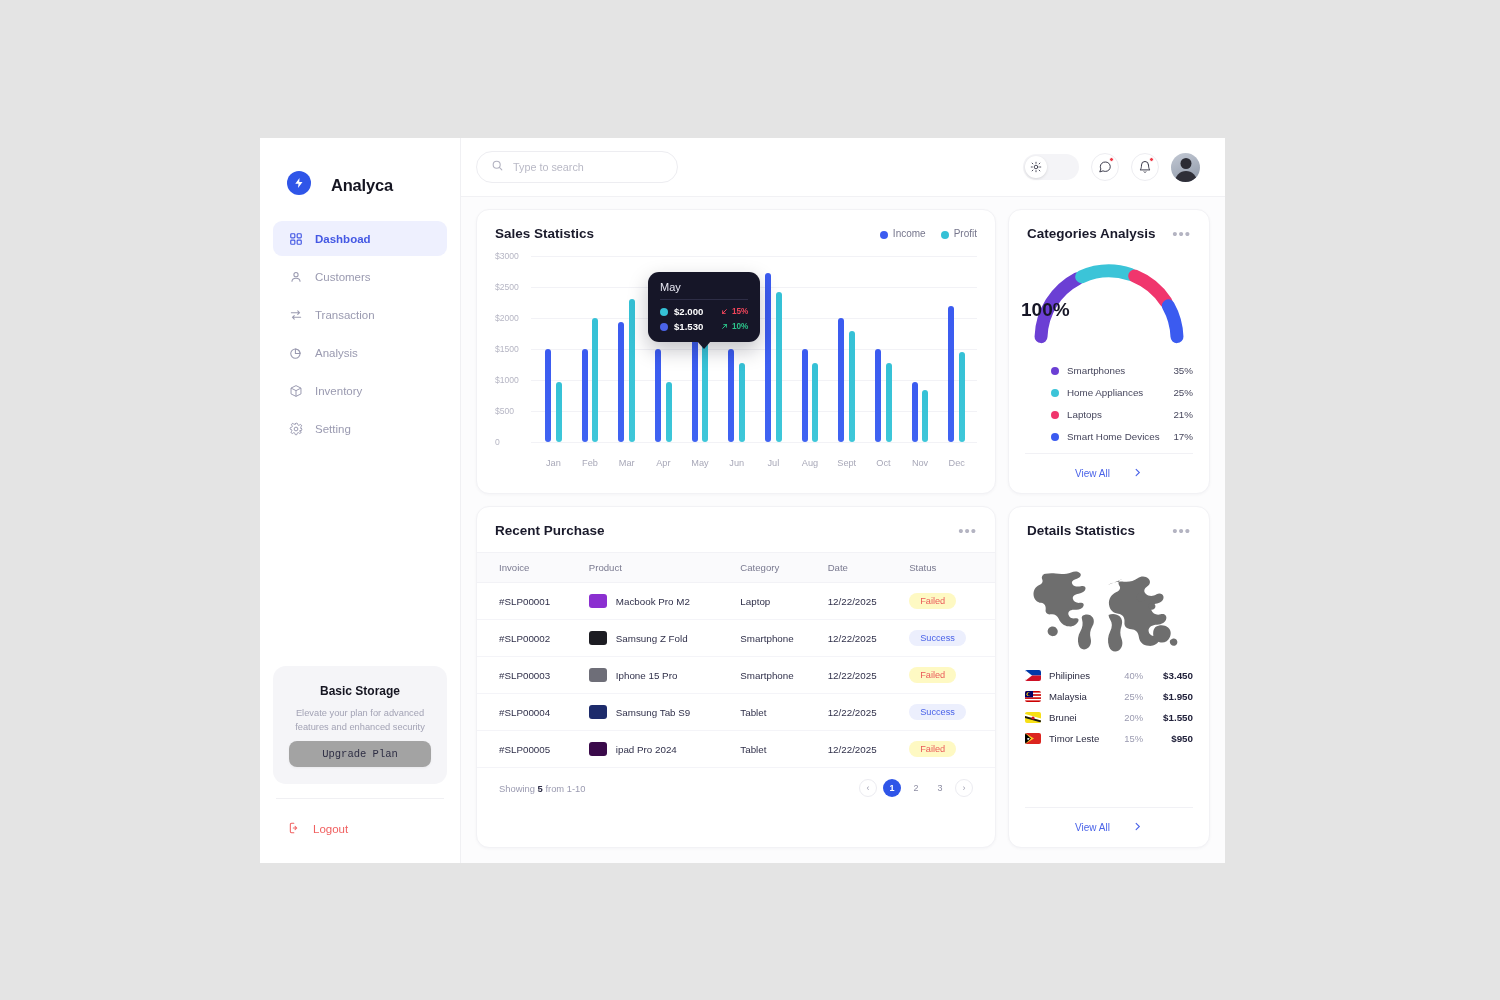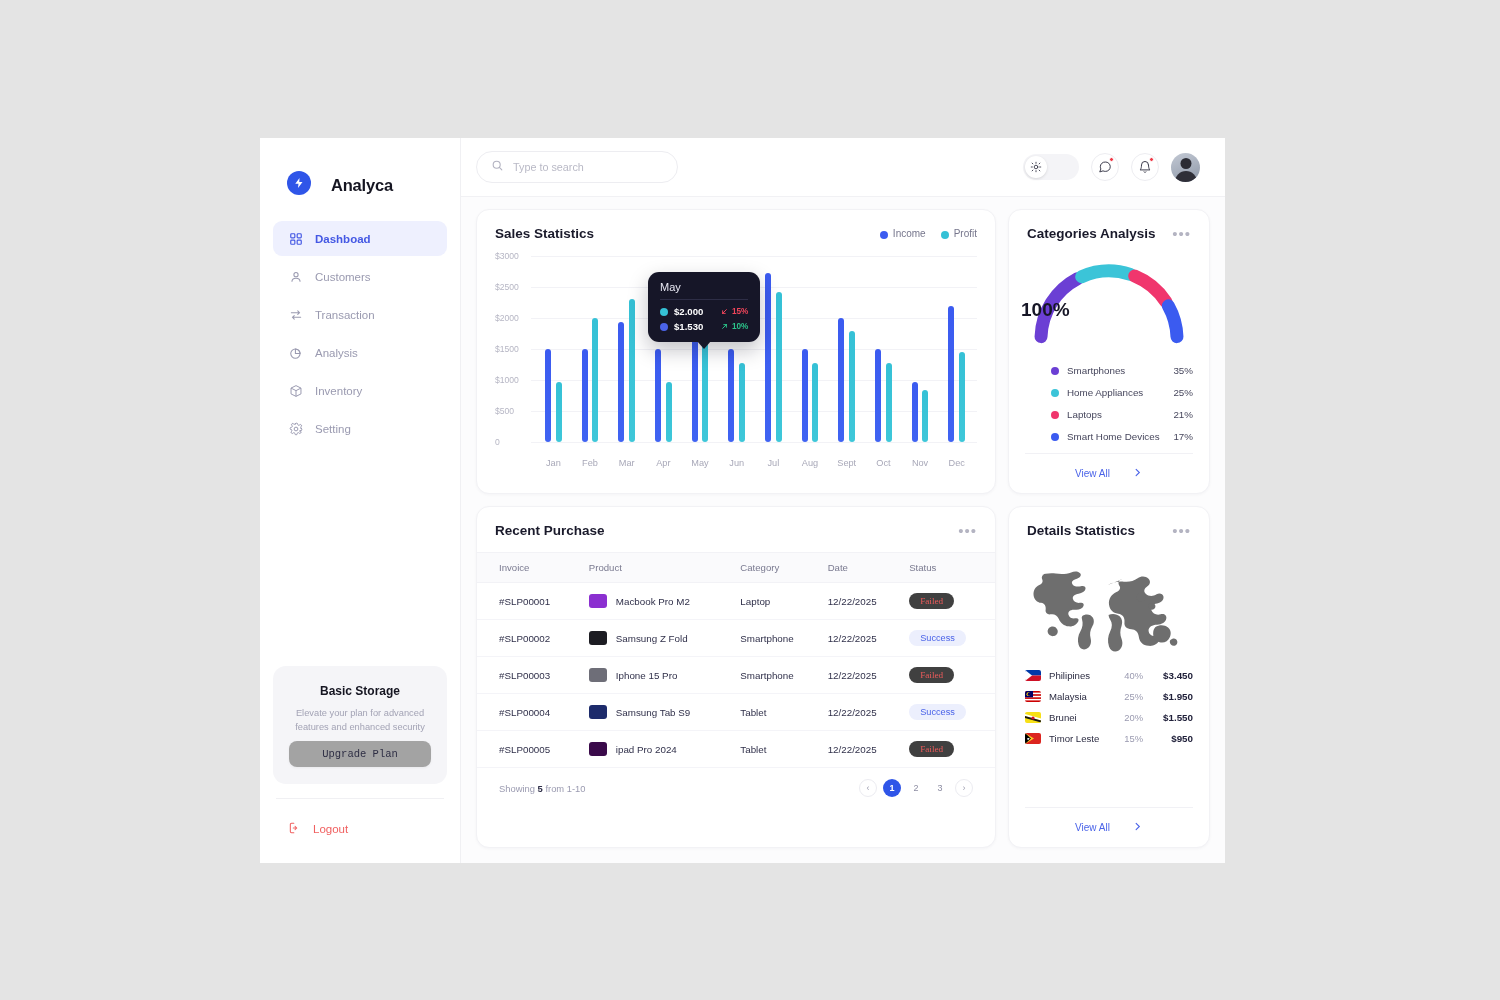--- a/index.html
+++ b/index.html
@@ -248,21 +248,21 @@
   .tbl td {
     font-size:9.8px; color:#30304a; padding:10px 6px;
     border-bottom:1px solid #f4f4f8;
   }
   .prod-cell { display:flex; align-items:center; gap:9px; }
   .thumb { width:18px; height:14px; border-radius:3px; flex-shrink:0; }
   .pill {
     display:inline-block; padding:3px 11px; border-radius:9px;
     font-size:9.2px;
   }
-  .pill.failed { background:#404040; color:#ea5a5a;font-family:Liberation Serif, serif; }
+  .pill.failed { background:#fef9c3; color:#ea5a5a; }
   .pill.success { background:#eceffd; color:#4a63e8; }
   .tbl-foot {
     display:flex; align-items:center; justify-content:space-between;
     padding: 11px 22px 13px;
     font-size:9.4px; color:#9a9ab0;
   }
   .tbl-foot b { color:#30304a; }
   .pager { display:flex; align-items:center; gap:6px; }
   .pg {
     width:18px; height:18px; border-radius:50%;

